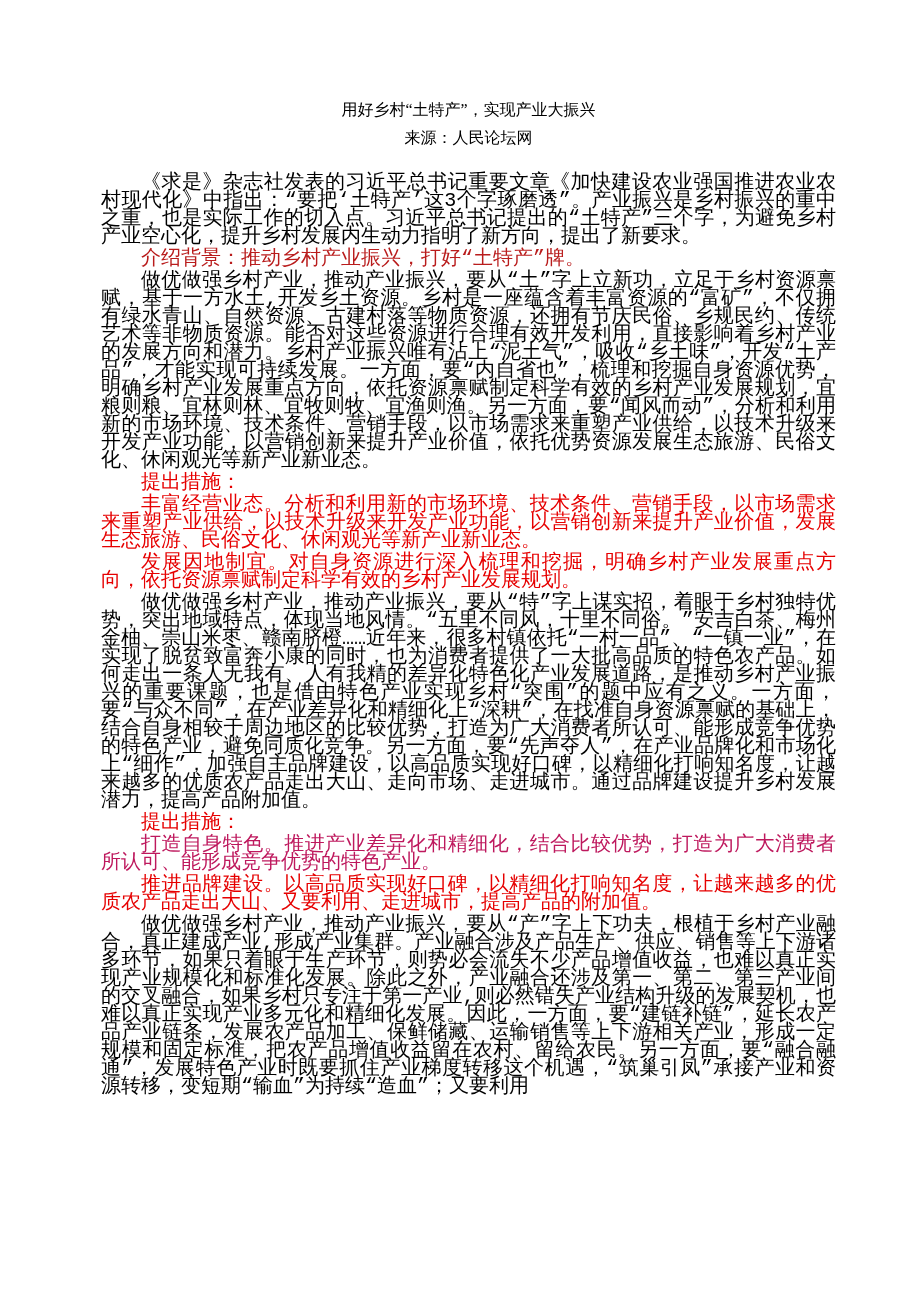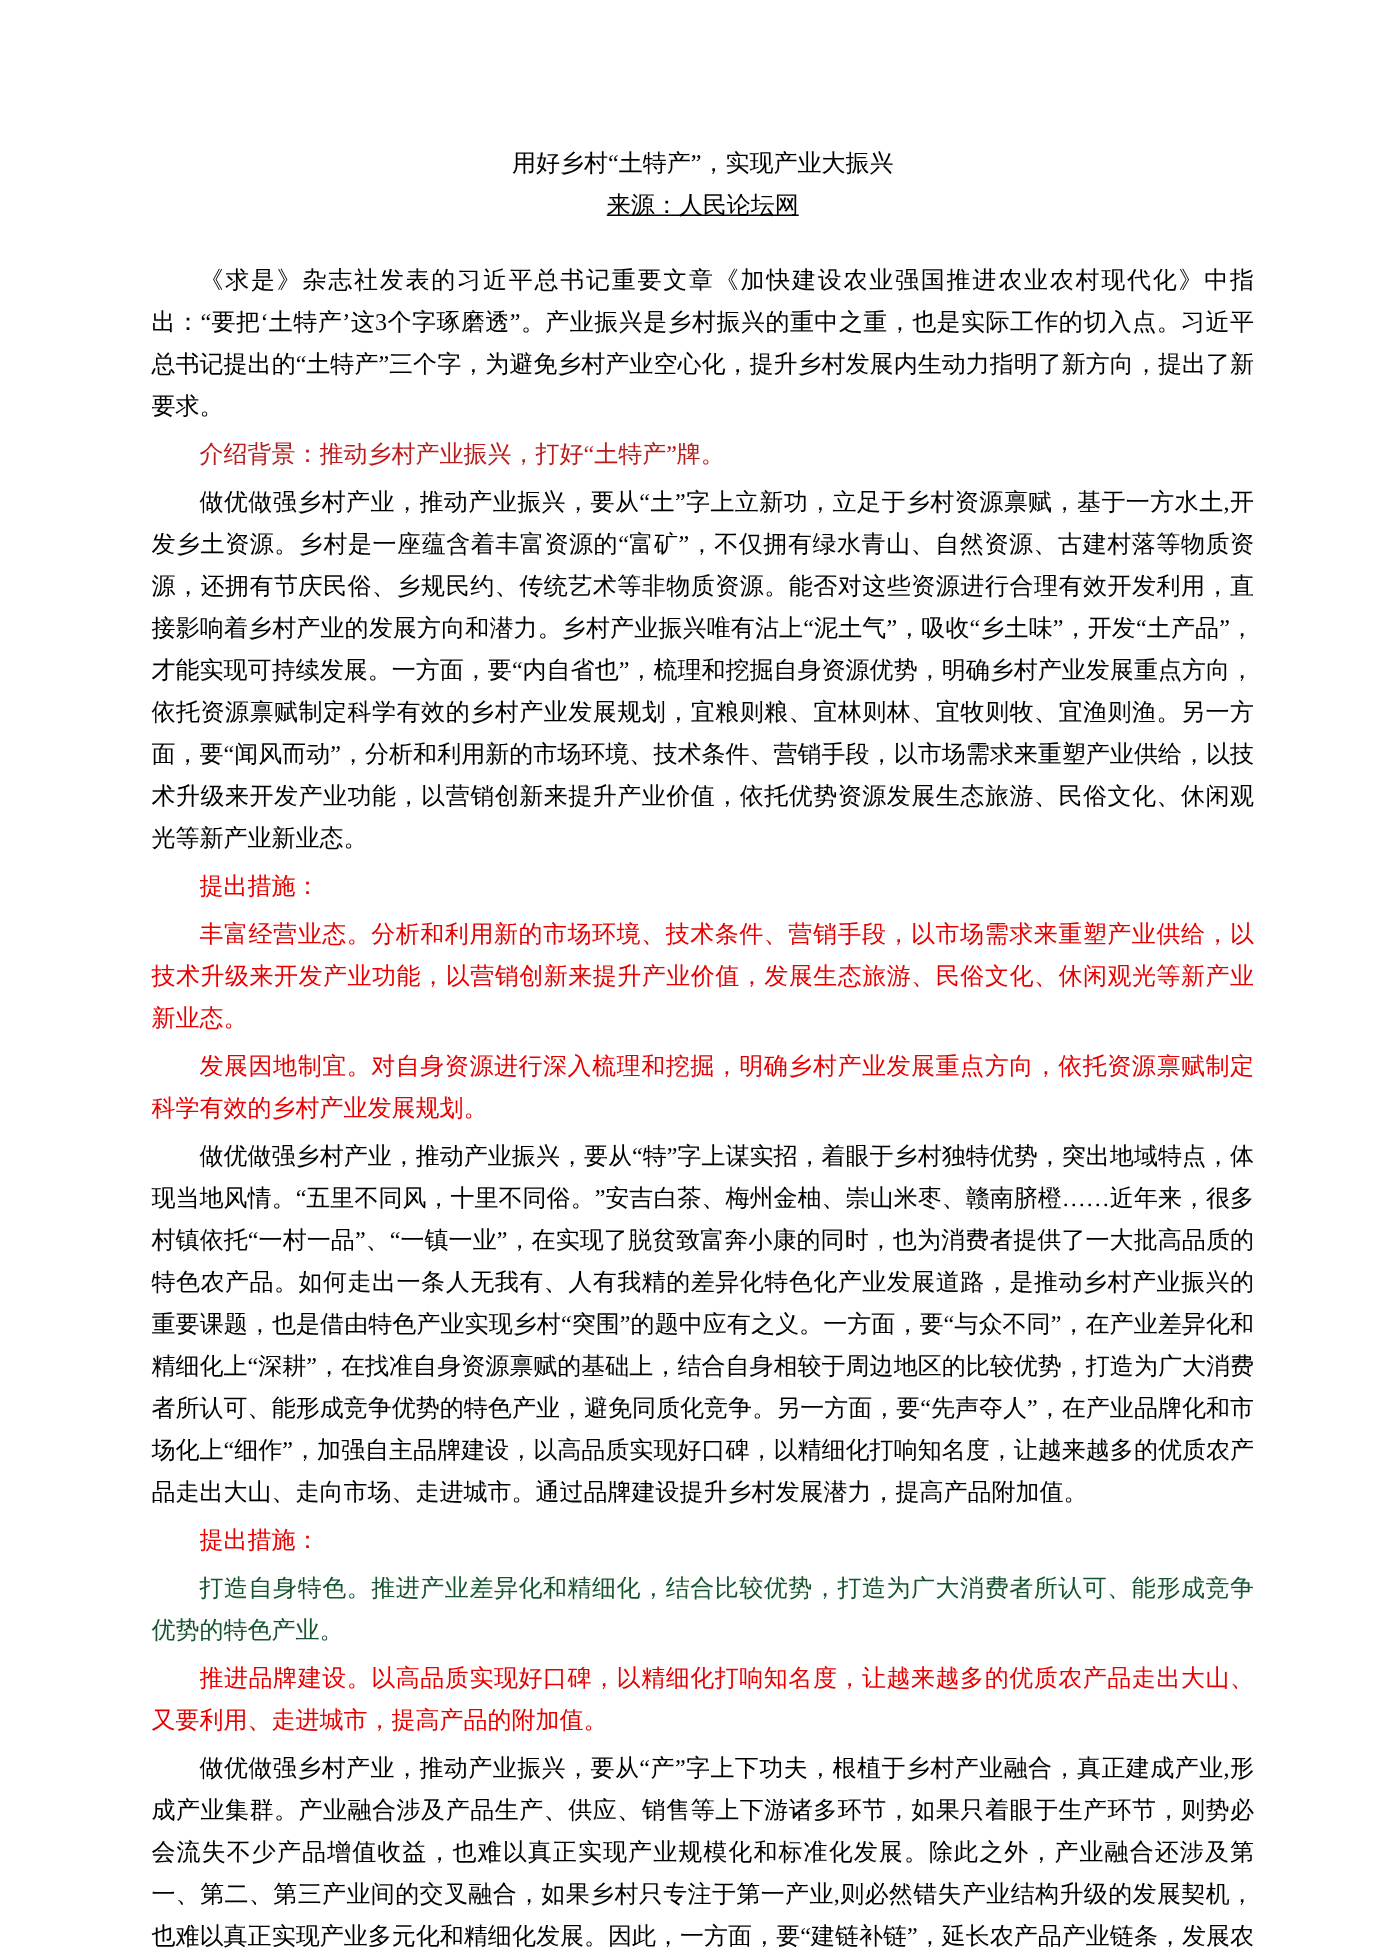--- a/index.html
+++ b/index.html
@@ -23,44 +23,44 @@
     line-height: 23px;
     color: #000000;
     margin-bottom: 5px;
   }
   .doc-source {
     text-align: center;
     font-size: 16px;
     line-height: 23px;
     color: #000000;
     margin-bottom: 25px;
-    text-decoration: underline;
   }
   .doc-body p.para {
-    font-size: 16px;
-    line-height: 28px;
+    font-size: 20px;
+    line-height: 18px;
     text-align: justify;
     text-justify: inter-ideograph;
     text-indent: 2em;
     color: #000000;
     word-break: break-all;
+    font-family: Liberation Mono, monospace;
   }
 </style>
 </head>
 <body>
 
 <div class="page">
   <h1 class="doc-title">用好乡村“土特产”，实现产业大振兴</h1>
   <div class="doc-source">来源：人民论坛网</div>
   <div class="doc-body" id="doc-body">
       <p class="para" style="color: rgb(0, 0, 0);">《求是》杂志社发表的习近平总书记重要文章《加快建设农业强国推进农业农村现代化》中指出：“要把‘土特产’这3个字琢磨透”。产业振兴是乡村振兴的重中之重，也是实际工作的切入点。习近平总书记提出的“土特产”三个字，为避免乡村产业空心化，提升乡村发展内生动力指明了新方向，提出了新要求。</p>
       <p class="para" style="color: #b91c1c;">介绍背景：推动乡村产业振兴，打好“土特产”牌。</p>
       <p class="para" style="color: rgb(0, 0, 0);">做优做强乡村产业，推动产业振兴，要从“土”字上立新功，立足于乡村资源禀赋，基于一方水土,开发乡土资源。乡村是一座蕴含着丰富资源的“富矿”，不仅拥有绿水青山、自然资源、古建村落等物质资源，还拥有节庆民俗、乡规民约、传统艺术等非物质资源。能否对这些资源进行合理有效开发利用，直接影响着乡村产业的发展方向和潜力。乡村产业振兴唯有沾上“泥土气”，吸收“乡土味”，开发“土产品”，才能实现可持续发展。一方面，要“内自省也”，梳理和挖掘自身资源优势，明确乡村产业发展重点方向，依托资源禀赋制定科学有效的乡村产业发展规划，宜粮则粮、宜林则林、宜牧则牧、宜渔则渔。另一方面，要“闻风而动”，分析和利用新的市场环境、技术条件、营销手段，以市场需求来重塑产业供给，以技术升级来开发产业功能，以营销创新来提升产业价值，依托优势资源发展生态旅游、民俗文化、休闲观光等新产业新业态。</p>
       <p class="para" style="color: rgb(230, 0, 0);">提出措施：</p>
       <p class="para" style="color: rgb(230, 0, 0);">丰富经营业态。分析和利用新的市场环境、技术条件、营销手段，以市场需求来重塑产业供给，以技术升级来开发产业功能，以营销创新来提升产业价值，发展生态旅游、民俗文化、休闲观光等新产业新业态。</p>
       <p class="para" style="color: rgb(230, 0, 0);">发展因地制宜。对自身资源进行深入梳理和挖掘，明确乡村产业发展重点方向，依托资源禀赋制定科学有效的乡村产业发展规划。</p>
       <p class="para" style="color: rgb(0, 0, 0);">做优做强乡村产业，推动产业振兴，要从“特”字上谋实招，着眼于乡村独特优势，突出地域特点，体现当地风情。“五里不同风，十里不同俗。”安吉白茶、梅州金柚、崇山米枣、赣南脐橙……近年来，很多村镇依托“一村一品”、“一镇一业”，在实现了脱贫致富奔小康的同时，也为消费者提供了一大批高品质的特色农产品。如何走出一条人无我有、人有我精的差异化特色化产业发展道路，是推动乡村产业振兴的重要课题，也是借由特色产业实现乡村“突围”的题中应有之义。一方面，要“与众不同”，在产业差异化和精细化上“深耕”，在找准自身资源禀赋的基础上，结合自身相较于周边地区的比较优势，打造为广大消费者所认可、能形成竞争优势的特色产业，避免同质化竞争。另一方面，要“先声夺人”，在产业品牌化和市场化上“细作”，加强自主品牌建设，以高品质实现好口碑，以精细化打响知名度，让越来越多的优质农产品走出大山、走向市场、走进城市。通过品牌建设提升乡村发展潜力，提高产品附加值。</p>
       <p class="para" style="color: rgb(230, 0, 0);">提出措施：</p>
-      <p class="para" style="color: #14532d;">打造自身特色。推进产业差异化和精细化，结合比较优势，打造为广大消费者所认可、能形成竞争优势的特色产业。</p>
+      <p class="para" style="color: #be185d;">打造自身特色。推进产业差异化和精细化，结合比较优势，打造为广大消费者所认可、能形成竞争优势的特色产业。</p>
       <p class="para" style="color: rgb(230, 0, 0);">推进品牌建设。以高品质实现好口碑，以精细化打响知名度，让越来越多的优质农产品走出大山、又要利用、走进城市，提高产品的附加值。</p>
       <p class="para" style="color: rgb(0, 0, 0);">做优做强乡村产业，推动产业振兴，要从“产”字上下功夫，根植于乡村产业融合，真正建成产业,形成产业集群。产业融合涉及产品生产、供应、销售等上下游诸多环节，如果只着眼于生产环节，则势必会流失不少产品增值收益，也难以真正实现产业规模化和标准化发展。除此之外，产业融合还涉及第一、第二、第三产业间的交叉融合，如果乡村只专注于第一产业,则必然错失产业结构升级的发展契机，也难以真正实现产业多元化和精细化发展。因此，一方面，要“建链补链”，延长农产品产业链条，发展农产品加工、保鲜储藏、运输销售等上下游相关产业，形成一定规模和固定标准，把农产品增值收益留在农村、留给农民。另一方面，要“融合融通”，发展特色产业时既要抓住产业梯度转移这个机遇，“筑巢引凤”承接产业和资源转移，变短期“输血”为持续“造血”；又要利用</p>
     </div>
 </div>
 
 </body></html>

